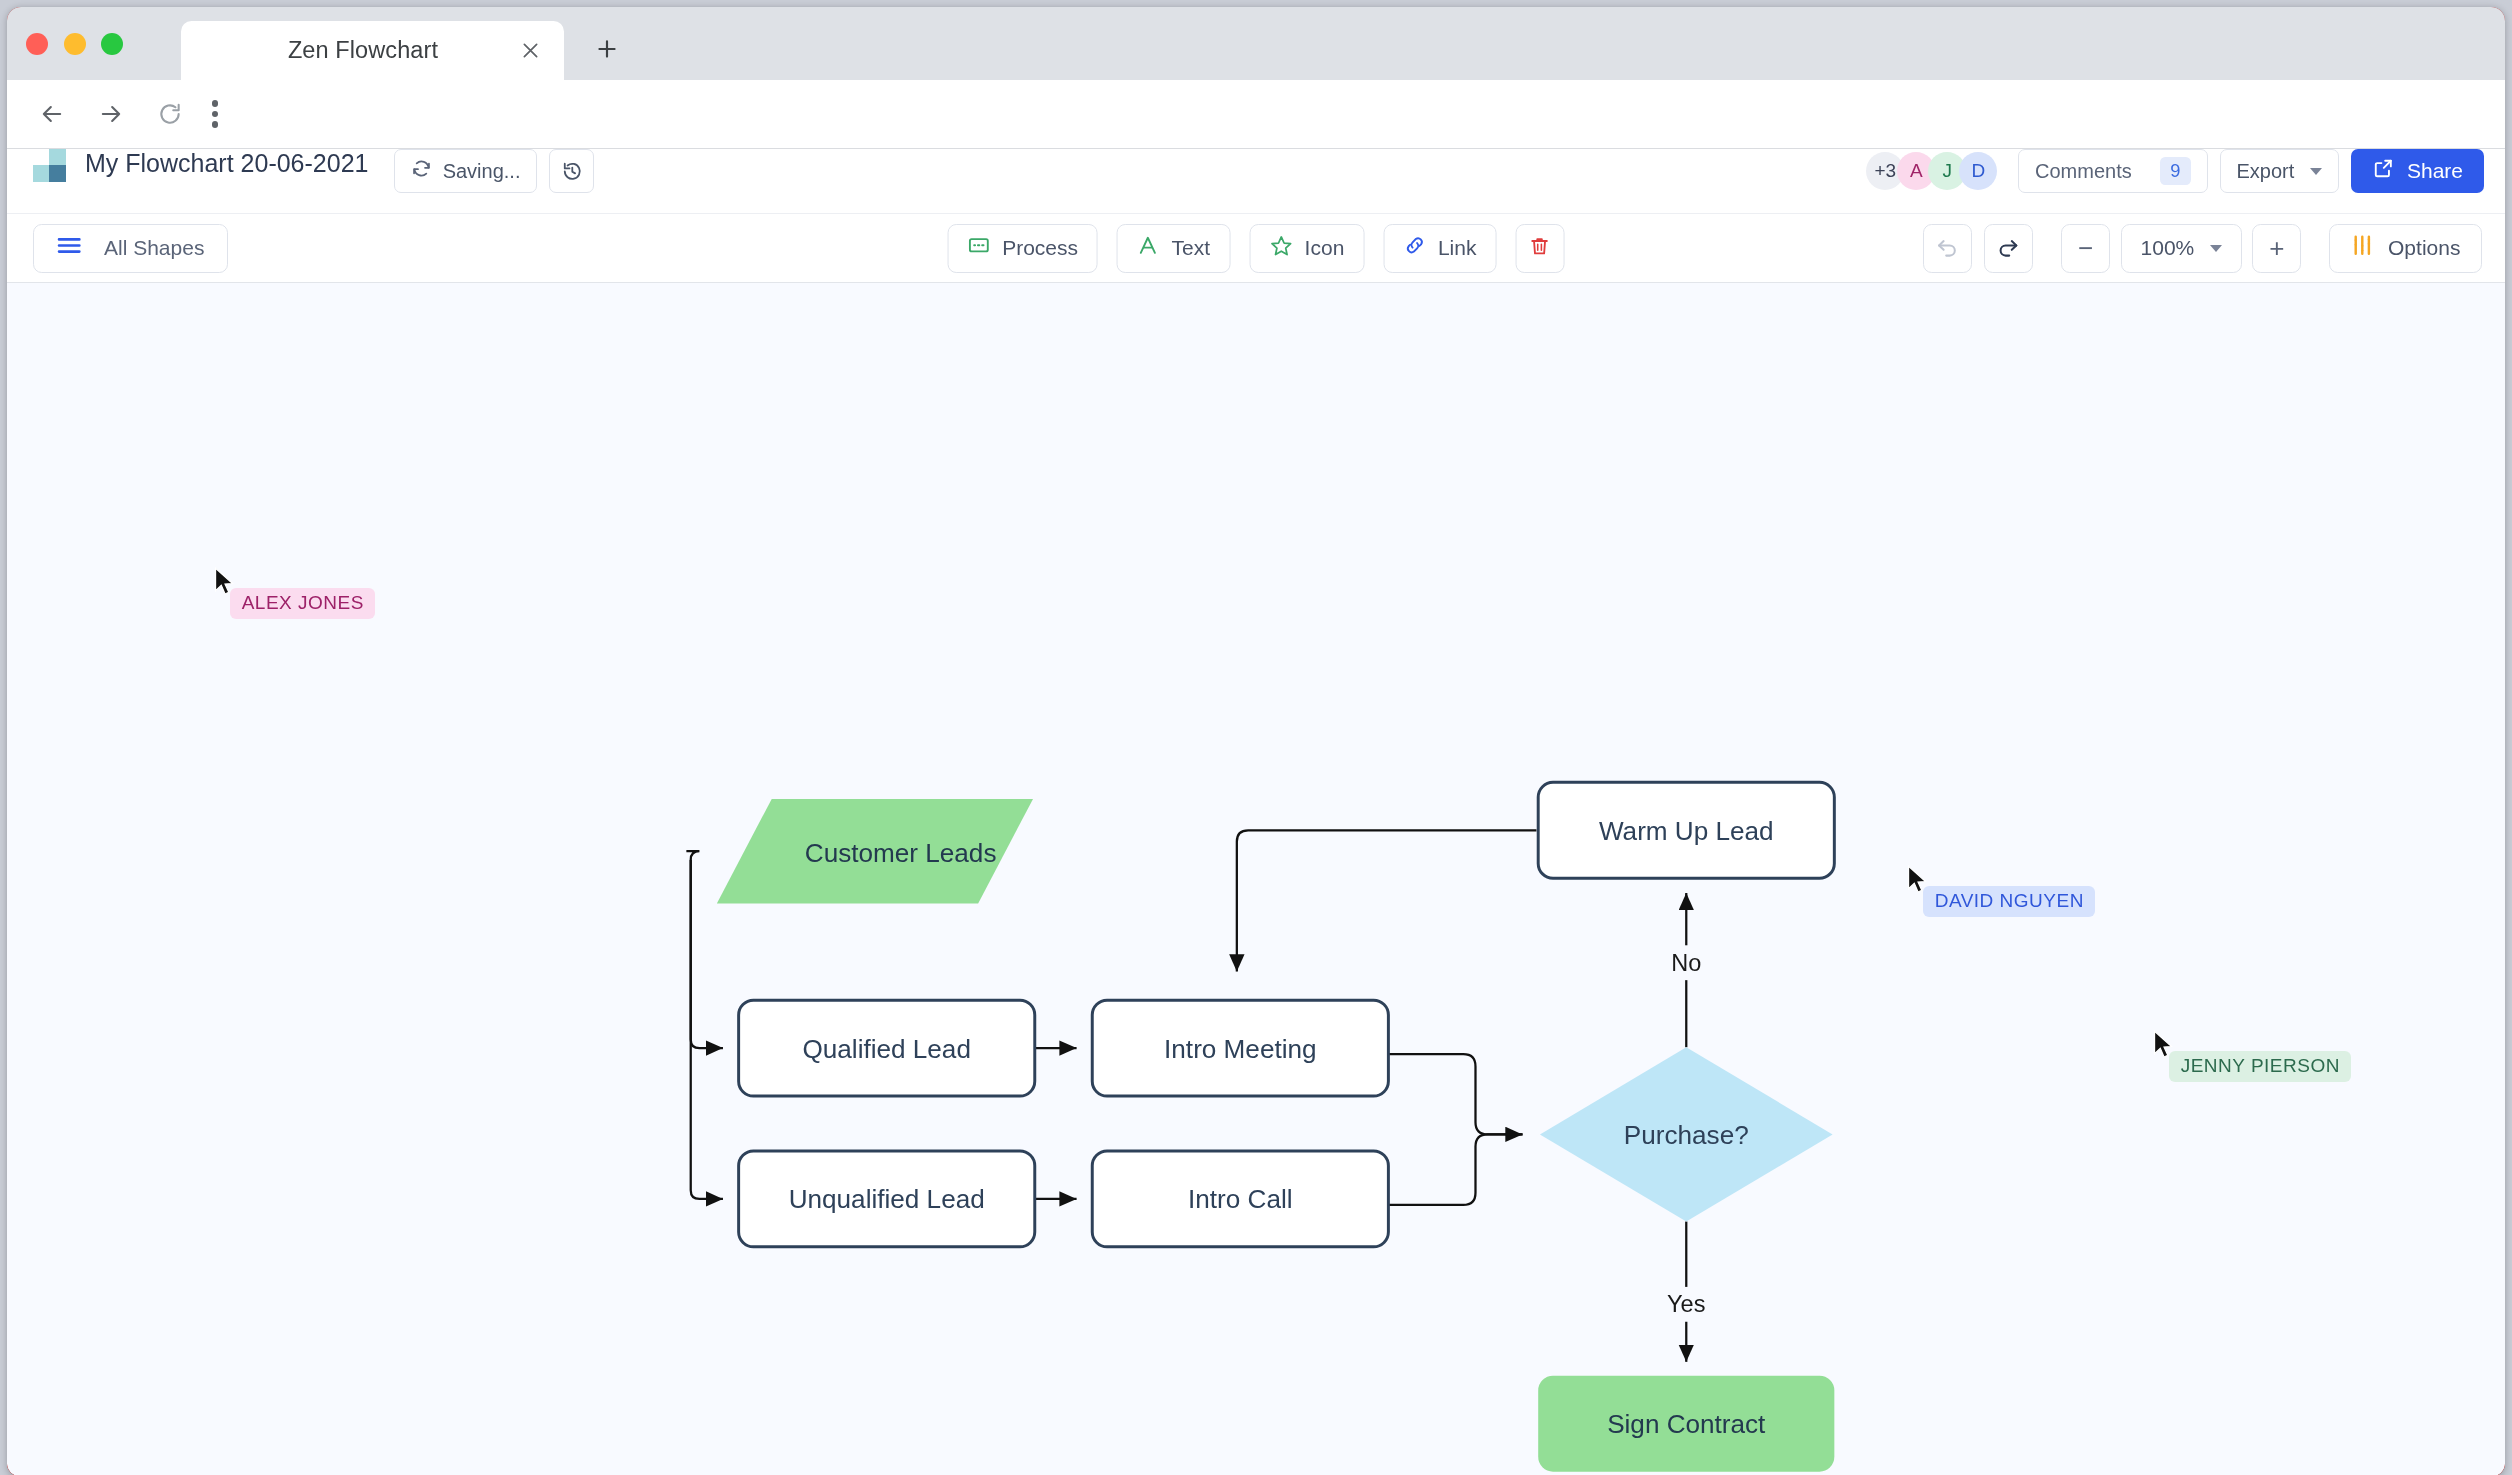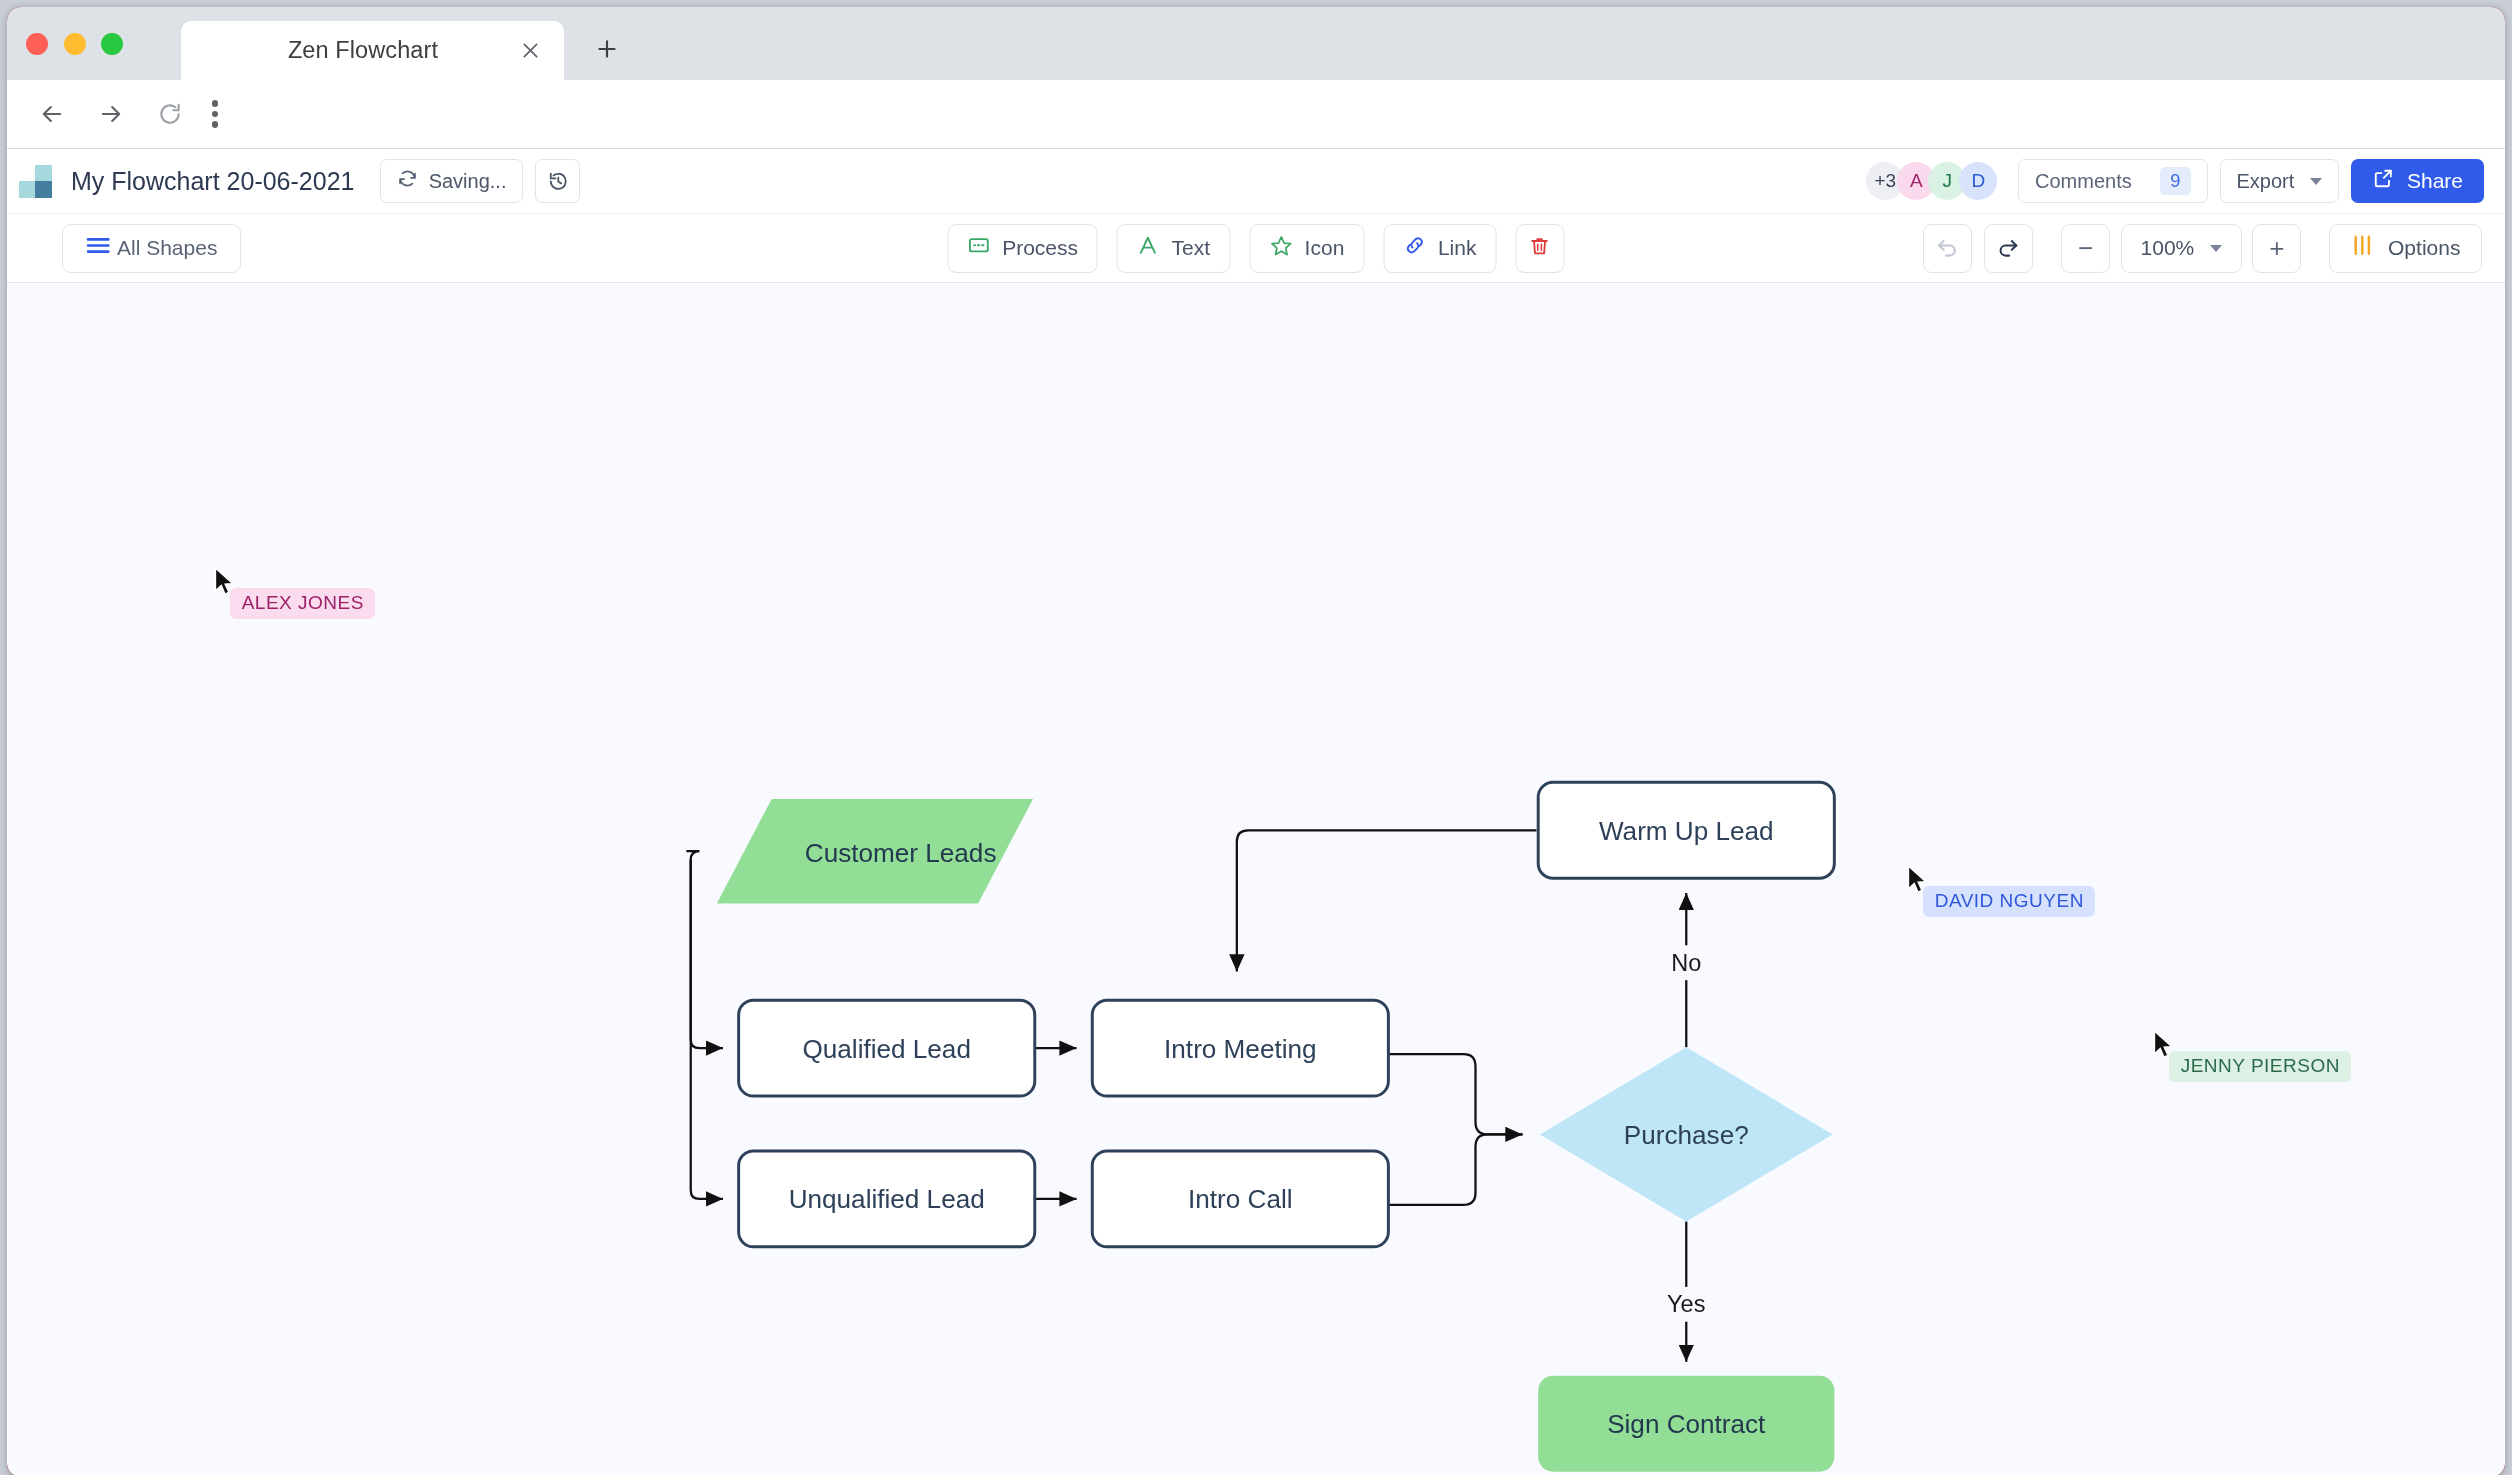--- a/index.html
+++ b/index.html
@@ -107,22 +107,22 @@
     display: flex; flex-direction: column; align-items: center; justify-content: center;
     gap: 4.4px;
   }
   .menu-dot { width: 6.1px; height: 6.1px; border-radius: 50%; background: #5F6368; }
 
   
   #app-header {
     position: relative;
     height: 64px;
     background: #FFFFFF;
-    display: flex; align-items: center;
-    padding: 0 21px 0 12px;
+    display: flex; align-items: flex-start;
+    padding: 0 21px 0 26px;
   }
   #app-logo {
     width: 33px; height: 33px;
     position: relative;
     margin-right: 19px;
     flex-shrink: 0;
   }
   .logo-sq { position: absolute; width: 16.6px; height: 16.6px; }
   .logo-tr { right: 0; top: 0;  background: #A5D9DE; }
   .logo-bl { left: 0;  bottom: 0; background: #A5D9DE; }
@@ -211,21 +211,21 @@
     border: 0.9px solid #DFE3EB;
     border-radius: 8.7px;
     background: #FFFFFF;
     display: flex; align-items: center; justify-content: center;
     padding: 0 19px;
     gap: 12px;
     font-size: 21px;
     color: #4A5468;
     white-space: nowrap;
   }
-  #all-shapes-btn { gap: 7px; padding: 0 22.6px; color: #5A6478; margin-left: 29px; }
+  #all-shapes-btn { gap: 23px; padding: 0 22.6px; color: #5A6478; }
   #toolbar-center {
     position: absolute;
     left: 50%;
     transform: translateX(-50%);
     display: flex; align-items: center; gap: 19px;
   }
   #delete-btn { width: 49px; padding: 0; }
   #toolbar-right {
     margin-left: auto;
     display: flex; align-items: center; gap: 0;

